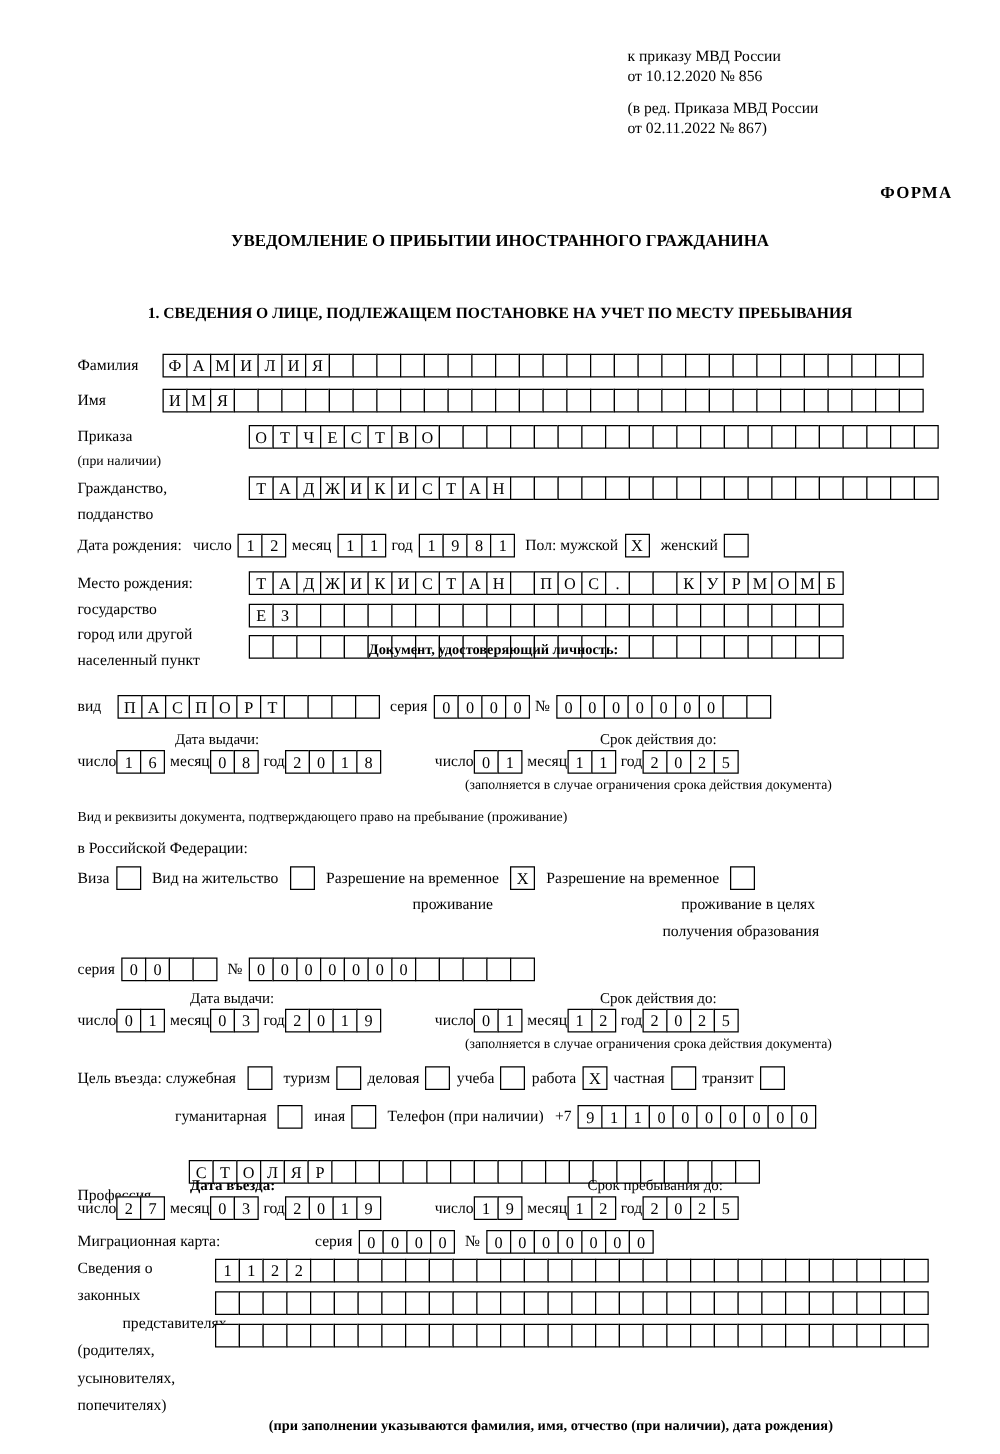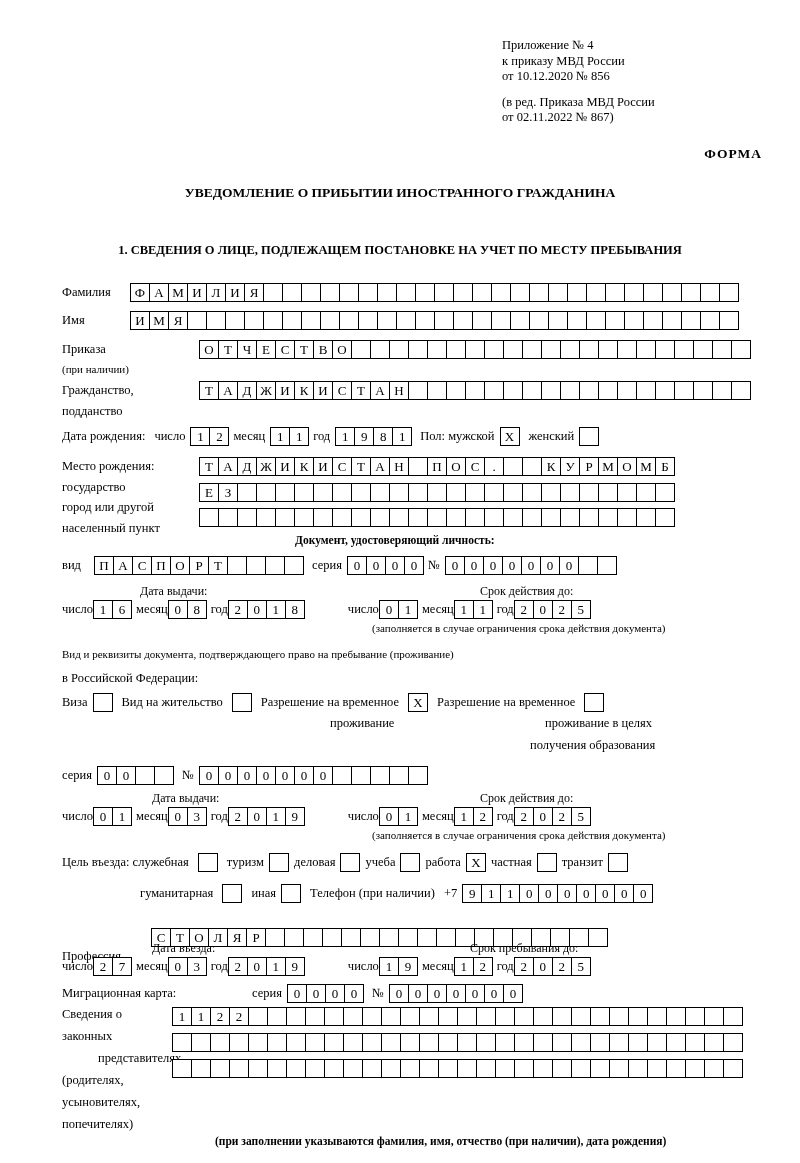--- a/index.html
+++ b/index.html
@@ -121,21 +121,20 @@
     position: absolute;
     font-size: 11.5px;
   }
 </style>
 </head>
 <body>
 
 <div class="page">
 
   <div class="hdr">
-    <div>Приложение № 4</div>
     <div>к приказу МВД России</div>
     <div>от 10.12.2020 № 856</div>
     <div class="grp2">(в ред. Приказа МВД России</div>
     <div>от 02.11.2022 № 867)</div>
   </div>
   <div class="form-word">ФОРМА</div>
 
   <div class="title">
     <div>УВЕДОМЛЕНИЕ О ПРИБЫТИИ ИНОСТРАННОГО ГРАЖДАНИНА</div>
   </div>
@@ -411,21 +410,21 @@
         <span class="bx"></span>
         <span class="bx"></span>
         <span class="bx"></span>
         <span class="bx"></span>
         <span class="bx"></span>
         <span class="bx"></span>
     </span>
   </div>
   <div class="note" style="top:521px; left:62px; font-size:12.5px;">населенный пункт</div>
 
-  <div class="center-note" style="top:534px; left:295px;">Документ, удостоверяющий личность:</div>
+  <div class="center-note" style="top:514px; left:295px;">Документ, удостоверяющий личность:</div>
 
   <div class="row" style="top:556px; left:62px;">
     <span class="lbl" style="width:32px;">вид</span>
     <span class="boxes">
       <span class="bx">П</span>
         <span class="bx">А</span>
         <span class="bx">С</span>
         <span class="bx">П</span>
         <span class="bx">О</span>
         <span class="bx">Р</span>
@@ -684,21 +683,21 @@
         <span class="bx"></span>
         <span class="bx"></span>
         <span class="bx"></span>
         <span class="bx"></span>
         <span class="bx"></span>
         <span class="bx"></span>
         <span class="bx"></span>
     </span>
   </div>
 
-  <div class="note" style="top:941px; left:152px; font-size:12px;">Дата въезда:</div>
+  <div class="note" style="top:941px; left:152px; font-size:12px;font-weight:bold;">Дата въезда:</div>
   <div class="note" style="top:941px; left:470px; font-size:12px;">Срок пребывания до:</div>
 
   <div class="row" style="top:957px; left:62px;">
     <span class="lbl">число</span>
     <span class="boxes">
         <span class="bx">2</span>
         <span class="bx">7</span>
       </span>
     <span class="spacer4"></span>
     <span class="lbl">месяц</span>

